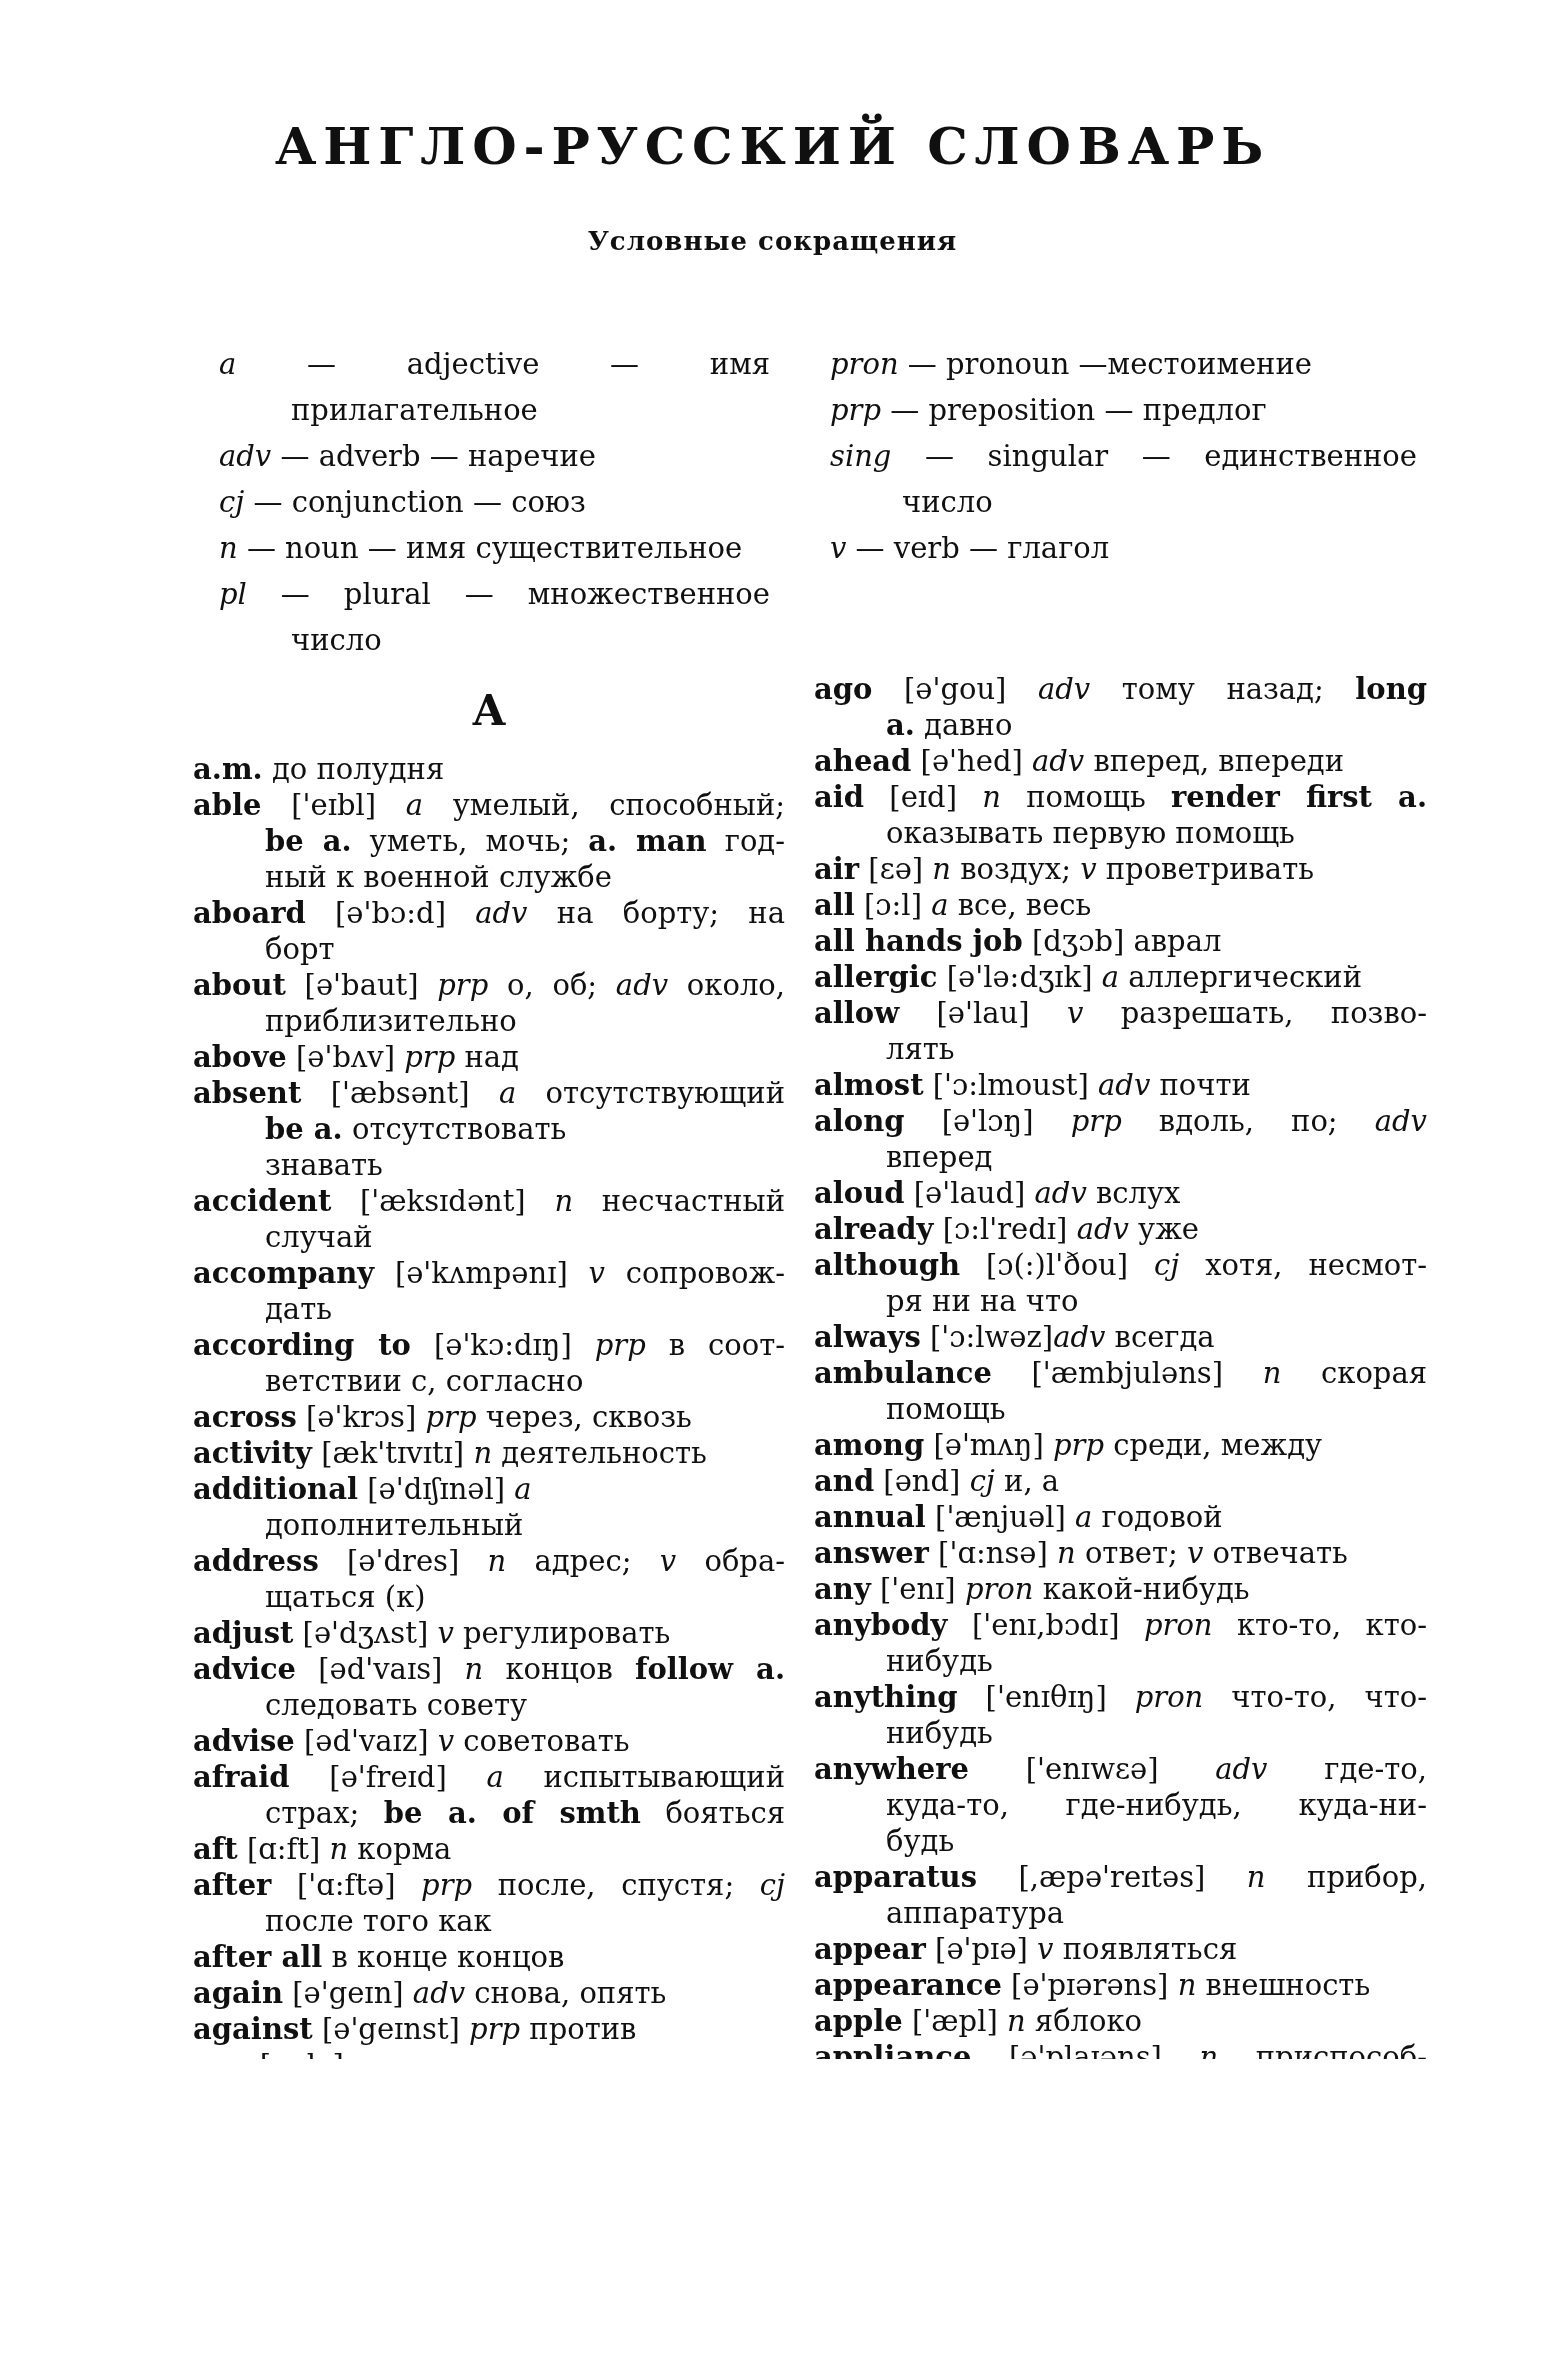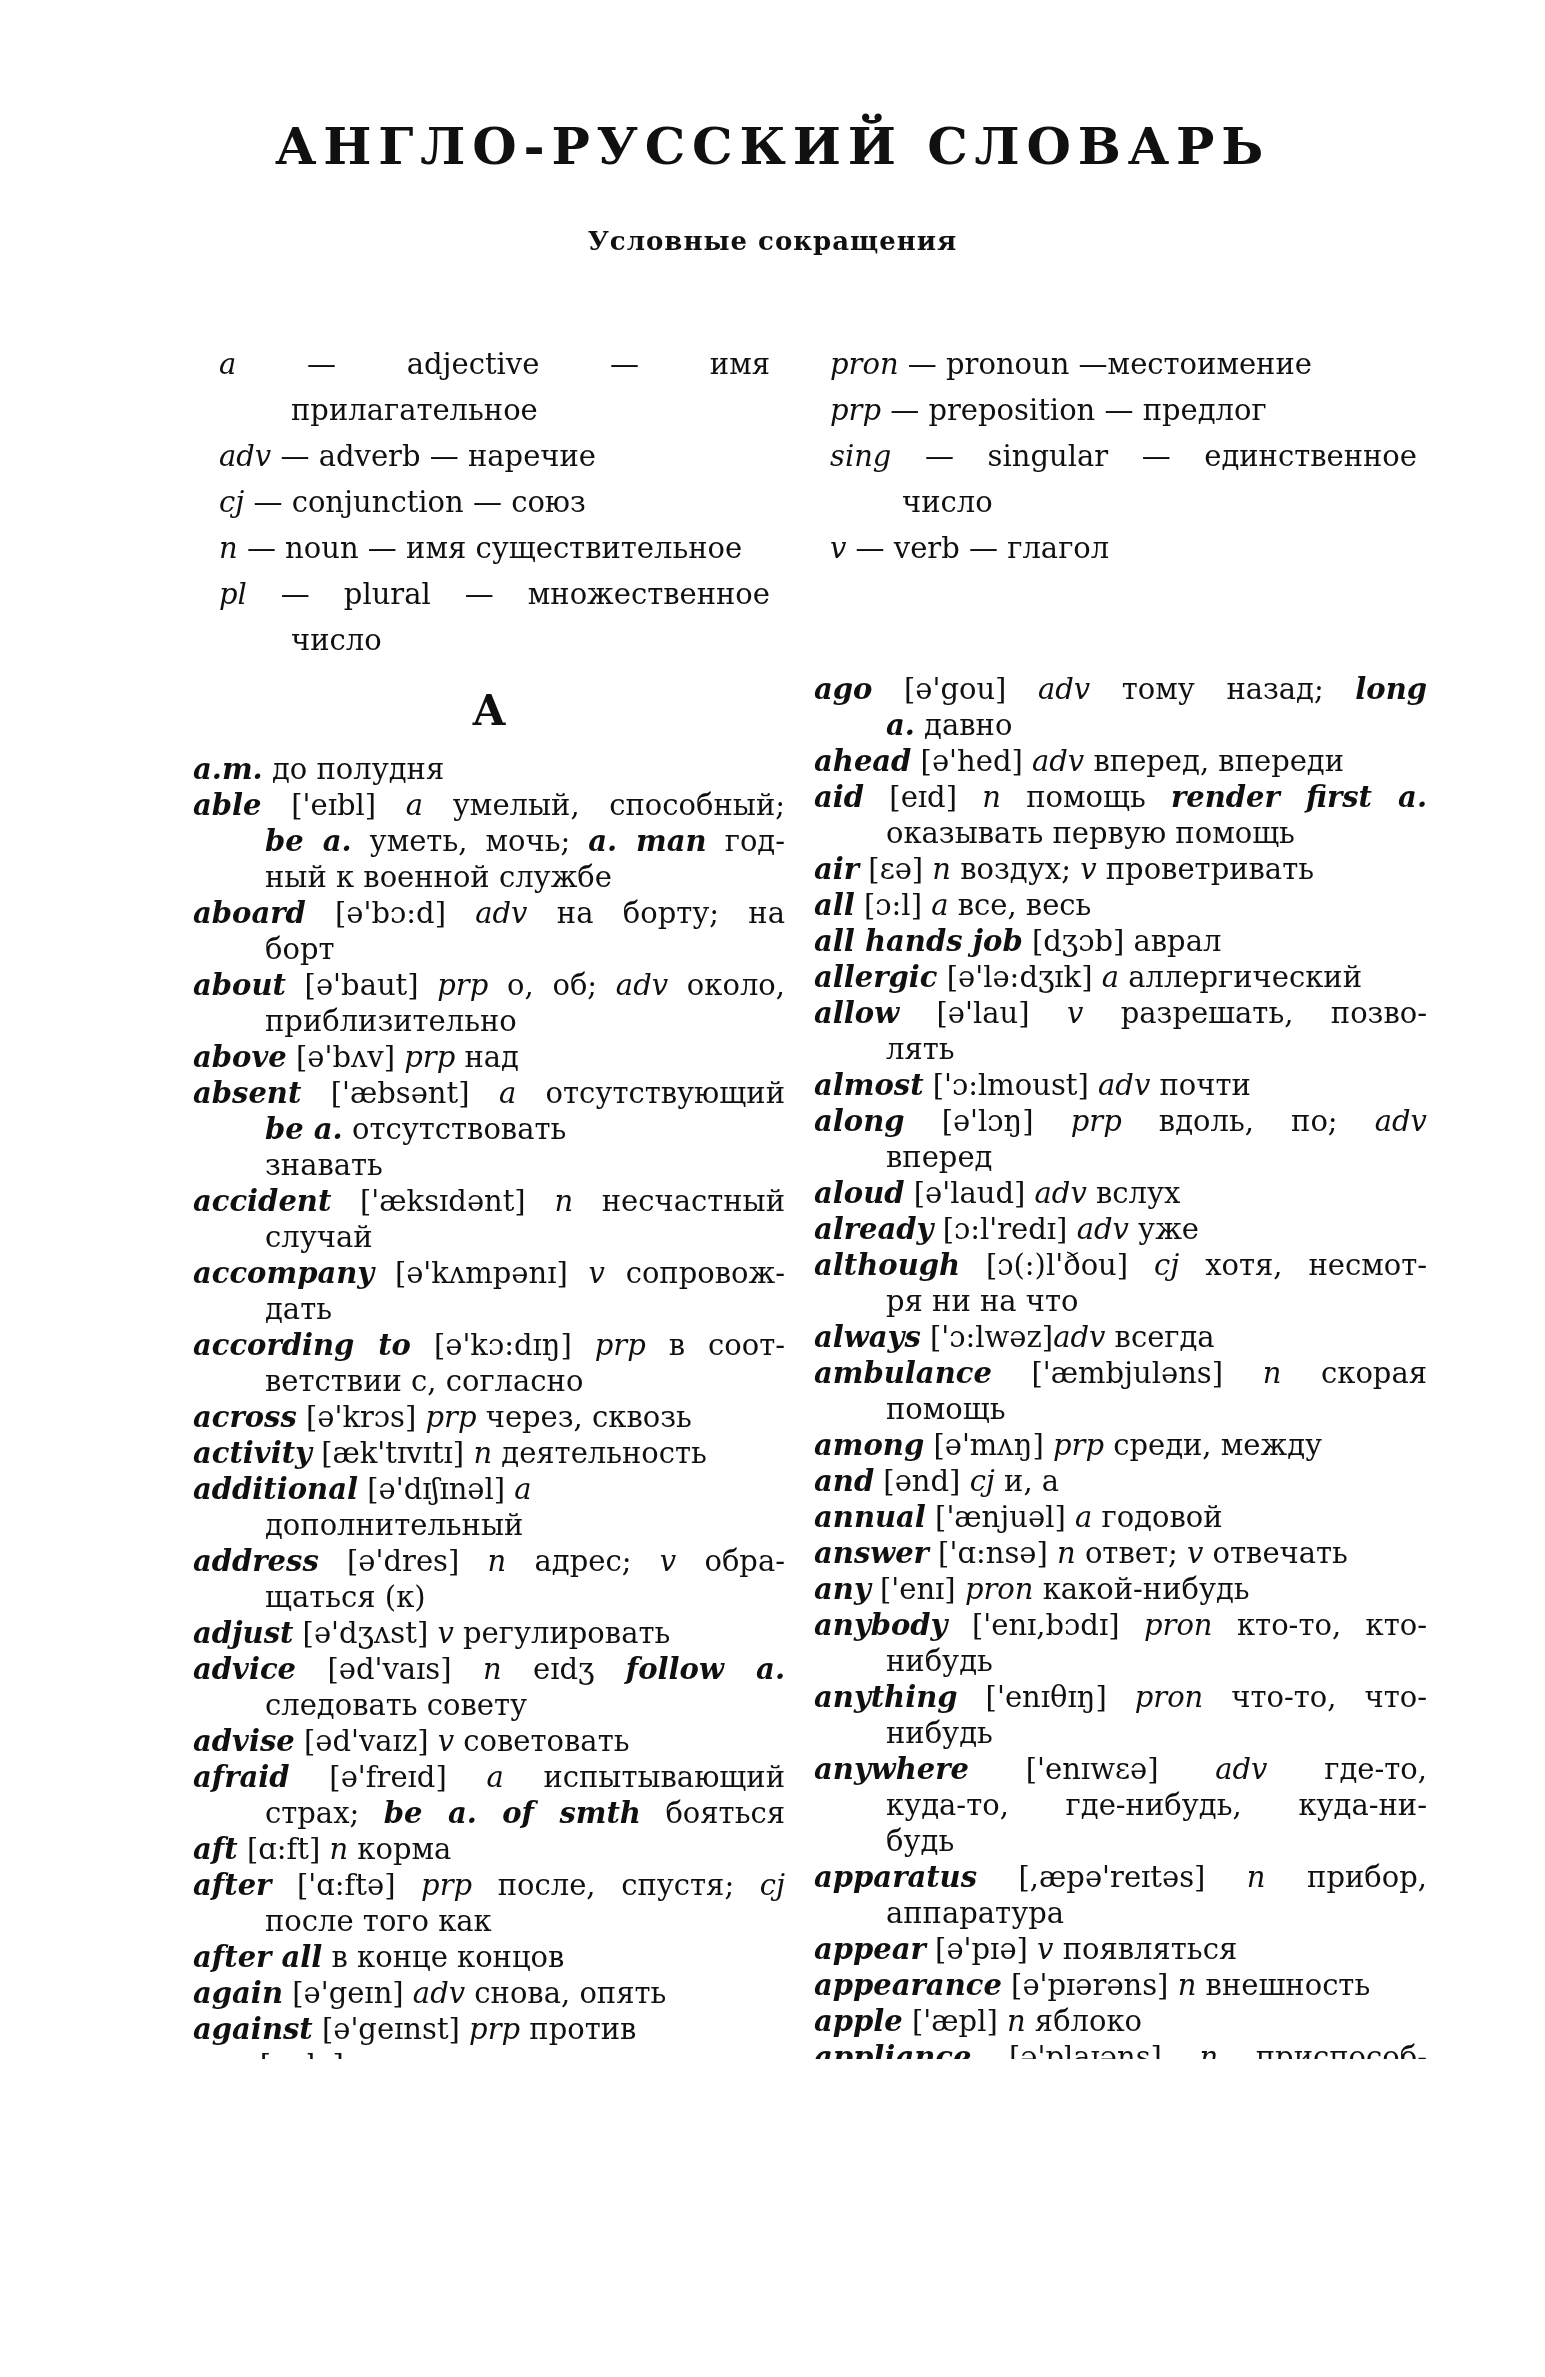--- a/index.html
+++ b/index.html
@@ -13,21 +13,21 @@
   .abbr-left{left:203px;top:341px;width:551px;}
   .abbr-right{left:814px;top:341px;width:587px;}
   .letter{position:absolute;left:193px;top:686px;width:592px;text-align:center;
           font-size:42px;font-weight:bold;}
   .col{position:absolute;font-size:29px;}
   .col-left{left:193px;top:751px;width:592px;line-height:36px;}
   .col-right{left:814px;top:671px;width:613px;line-height:36px;}
   .ln{white-space:nowrap;}
   .ln.ind{padding-left:72px;}
   .ln.sp{text-align:justify;text-align-last:justify;}
-  .b{font-weight:bold;font-style:italic;}
+  .b{font-weight:bold;}
   .i{font-style:italic;}
   .n{}
   .footer-rule{position:absolute;left:202px;top:2197px;width:223px;height:5.3px;background:#000;}
   .page-number{position:absolute;left:192px;top:2221px;font-size:52px;}
   .sun{position:absolute;left:-22px;top:2152px;}
   .watermark{position:absolute;left:227px;top:2174px;width:1739px;height:222px;pointer-events:none;}
   .wm{position:absolute;left:0;top:0;white-space:nowrap;font-weight:bold;
       font-size:193px;line-height:213px;letter-spacing:0px;
       transform:scaleX(0.78);transform-origin:left top;}
   .wm-outline{color:#ffffff;-webkit-text-stroke:2.4px #6aa6c8;clip-path:inset(0 0 41% 0);}
@@ -79,21 +79,21 @@
       <div class="ln ind"><span class="n">дать</span></div>
       <div class="ln sp"><span class="b">according to</span><span class="n"> [ə'kɔ:dɪŋ] </span><span class="i">prp</span><span class="n"> в соот-</span></div>
       <div class="ln ind"><span class="n">ветствии с, согласно</span></div>
       <div class="ln"><span class="b">across</span><span class="n"> [ə'krɔs] </span><span class="i">prp</span><span class="n"> через, сквозь</span></div>
       <div class="ln"><span class="b">activity</span><span class="n"> [æk'tɪvɪtɪ] </span><span class="i">n</span><span class="n"> деятельность</span></div>
       <div class="ln"><span class="b">additional</span><span class="n"> [ə'dɪʃɪnəl] </span><span class="i">a</span></div>
       <div class="ln ind"><span class="n"> дополнительный</span></div>
       <div class="ln sp"><span class="b">address</span><span class="n"> [ə'dres] </span><span class="i">n</span><span class="n"> адрес; </span><span class="i">v</span><span class="n"> обра-</span></div>
       <div class="ln ind"><span class="n">щаться (к)</span></div>
       <div class="ln"><span class="b">adjust</span><span class="n"> [ə'dʒʌst] </span><span class="i">v</span><span class="n"> регулировать</span></div>
-      <div class="ln sp"><span class="b">advice</span><span class="n"> [əd'vaɪs] </span><span class="i">n</span><span class="n"> eɪdʒ </span><span class="b">follow a.</span></div>
+      <div class="ln sp"><span class="b">advice</span><span class="n"> [əd'vaɪs] </span><span class="i">n</span><span class="n"> концов </span><span class="b">follow a.</span></div>
       <div class="ln ind"><span class="n">следовать совету</span></div>
       <div class="ln"><span class="b">advise</span><span class="n"> [əd'vaɪz] </span><span class="i">v</span><span class="n"> советовать</span></div>
       <div class="ln sp"><span class="b">afraid</span><span class="n"> [ə'freɪd] </span><span class="i">a</span><span class="n"> испытывающий</span></div>
       <div class="ln ind sp"><span class="n">страх; </span><span class="b">be a. of smth</span><span class="n"> бояться</span></div>
       <div class="ln"><span class="b">aft</span><span class="n"> [ɑ:ft] </span><span class="i">n</span><span class="n"> корма</span></div>
       <div class="ln sp"><span class="b">after</span><span class="n"> ['ɑ:ftə] </span><span class="i">prp</span><span class="n"> после, спустя; </span><span class="i">cj</span></div>
       <div class="ln ind"><span class="n">после того как</span></div>
       <div class="ln"><span class="b">after all</span><span class="n"> в конце концов</span></div>
       <div class="ln"><span class="b">again</span><span class="n"> [ə'geɪn] </span><span class="i">adv</span><span class="n"> снова, опять</span></div>
       <div class="ln"><span class="b">against</span><span class="n"> [ə'geɪnst] </span><span class="i">prp</span><span class="n"> против</span></div>

